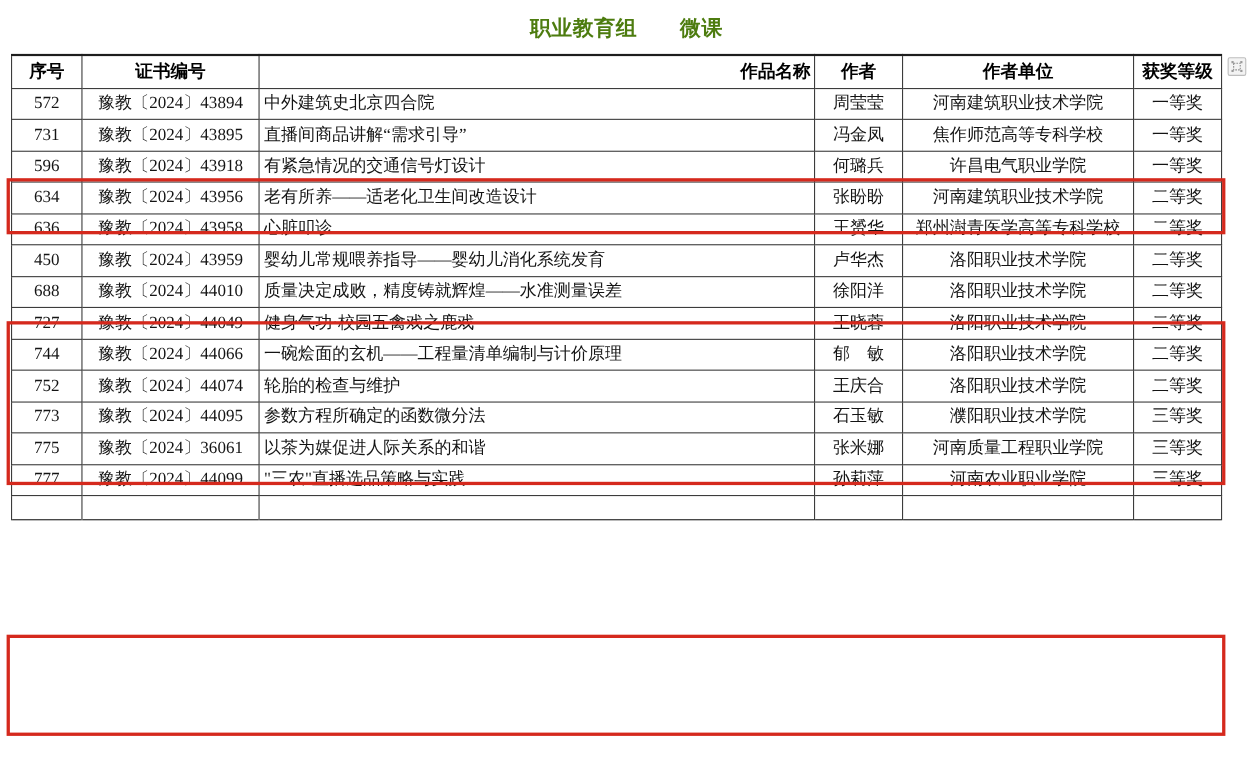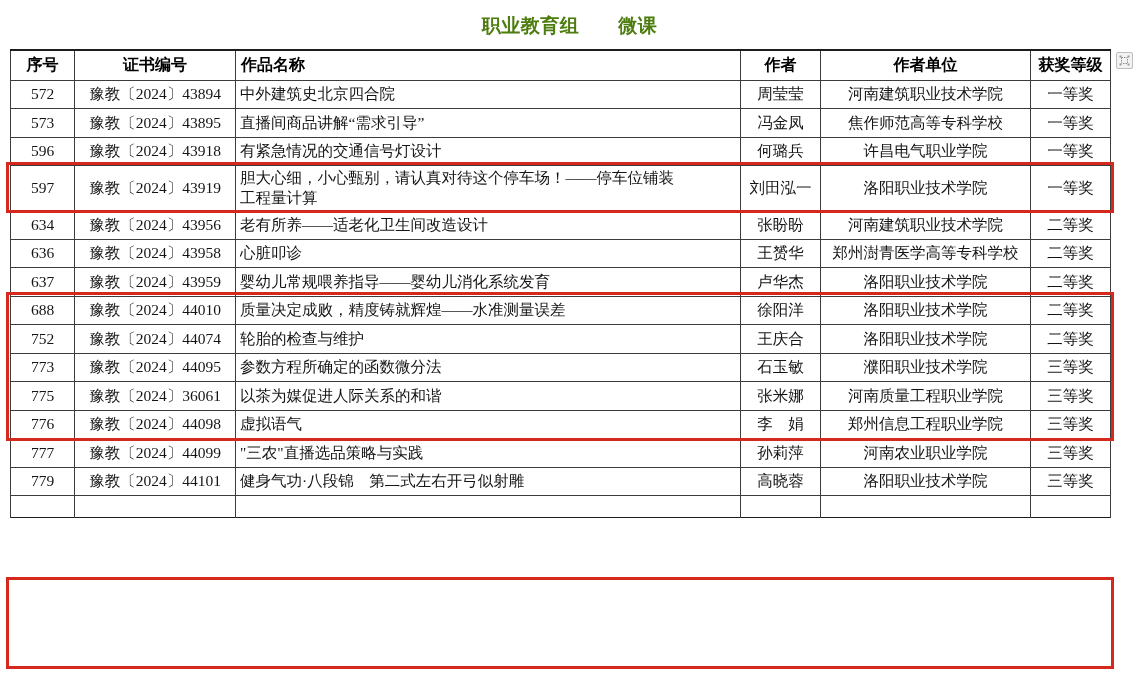--- a/index.html
+++ b/index.html
@@ -22,21 +22,21 @@
     border:1.5px solid #1d1d1d; border-top-width:2px;
   }
   table.awards th, table.awards td {
     border:1px solid #3c3c3c; overflow:hidden; box-sizing:border-box;
   }
   table.awards th {
     font-family:"Liberation Sans","DejaVu Sans",sans-serif;
     font-weight:bold; font-size:16px; height:30px;
     text-align:center; padding:0 3px; color:#000; background:#fff;margin-left:48px;
   }
-  table.awards th.c-title { text-align:left; padding-left:5px; }
+  table.awards th.c-title { text-align:right; padding-left:5px; }
   table.awards td {
     font-size:15.5px; height:28.5px; line-height:20px;
     padding:2px 4px; text-align:center; background:#fff; color:#141414;
   }
   table.awards td.c-title { text-align:left; white-space:pre-wrap;margin-left:40px; }
   table.awards td.c-no, table.awards td.c-cert { font-family:Liberation Serif, serif; }
   tr.partial td { height:22px; border-bottom:none; }
   .hl-box {
     position:absolute; border:3px solid #d5291d;
     pointer-events:none; background:transparent;
@@ -87,73 +87,80 @@
       <tbody id="table-body">
           <tr>
             <td class="c-no">572</td>
             <td class="c-cert">豫教〔2024〕43894</td>
             <td class="c-title">中外建筑史北京四合院</td>
             <td class="c-author">周莹莹</td>
             <td class="c-org">河南建筑职业技术学院</td>
             <td class="c-award">一等奖</td>
           </tr>
           <tr>
-            <td class="c-no">573</td>
+            <td class="c-no">731</td>
             <td class="c-cert">豫教〔2024〕43895</td>
             <td class="c-title">直播间商品讲解“需求引导”</td>
             <td class="c-author">冯金凤</td>
             <td class="c-org">焦作师范高等专科学校</td>
             <td class="c-award">一等奖</td>
           </tr>
           <tr>
             <td class="c-no">596</td>
             <td class="c-cert">豫教〔2024〕43918</td>
             <td class="c-title">有紧急情况的交通信号灯设计</td>
             <td class="c-author">何璐兵</td>
             <td class="c-org">许昌电气职业学院</td>
             <td class="c-award">一等奖</td>
           </tr>
           <tr>
-            <td class="c-no">597</td>
-            <td class="c-cert">豫教〔2024〕43919</td>
-            <td class="c-title">胆大心细，小心甄别，请认真对待这个停车场！——停车位铺装
-工程量计算</td>
-            <td class="c-author">刘田泓一</td>
-            <td class="c-org">洛阳职业技术学院</td>
-            <td class="c-award">一等奖</td>
-          </tr>
-          <tr>
             <td class="c-no">634</td>
             <td class="c-cert">豫教〔2024〕43956</td>
             <td class="c-title">老有所养——适老化卫生间改造设计</td>
             <td class="c-author">张盼盼</td>
             <td class="c-org">河南建筑职业技术学院</td>
             <td class="c-award">二等奖</td>
           </tr>
           <tr>
             <td class="c-no">636</td>
             <td class="c-cert">豫教〔2024〕43958</td>
             <td class="c-title">心脏叩诊</td>
             <td class="c-author">王赟华</td>
             <td class="c-org">郑州澍青医学高等专科学校</td>
             <td class="c-award">二等奖</td>
           </tr>
           <tr>
-            <td class="c-no">637</td>
+            <td class="c-no">450</td>
             <td class="c-cert">豫教〔2024〕43959</td>
             <td class="c-title">婴幼儿常规喂养指导——婴幼儿消化系统发育</td>
             <td class="c-author">卢华杰</td>
             <td class="c-org">洛阳职业技术学院</td>
             <td class="c-award">二等奖</td>
           </tr>
           <tr>
             <td class="c-no">688</td>
             <td class="c-cert">豫教〔2024〕44010</td>
             <td class="c-title">质量决定成败，精度铸就辉煌——水准测量误差</td>
             <td class="c-author">徐阳洋</td>
+            <td class="c-org">洛阳职业技术学院</td>
+            <td class="c-award">二等奖</td>
+          </tr>
+          <tr>
+            <td class="c-no">727</td>
+            <td class="c-cert">豫教〔2024〕44049</td>
+            <td class="c-title">健身气功·校园五禽戏之鹿戏</td>
+            <td class="c-author">王晓蓉</td>
+            <td class="c-org">洛阳职业技术学院</td>
+            <td class="c-award">二等奖</td>
+          </tr>
+          <tr>
+            <td class="c-no">744</td>
+            <td class="c-cert">豫教〔2024〕44066</td>
+            <td class="c-title">一碗烩面的玄机——工程量清单编制与计价原理</td>
+            <td class="c-author">郁　敏</td>
             <td class="c-org">洛阳职业技术学院</td>
             <td class="c-award">二等奖</td>
           </tr>
           <tr>
             <td class="c-no">752</td>
             <td class="c-cert">豫教〔2024〕44074</td>
             <td class="c-title">轮胎的检查与维护</td>
             <td class="c-author">王庆合</td>
             <td class="c-org">洛阳职业技术学院</td>
             <td class="c-award">二等奖</td>
@@ -168,41 +175,25 @@
           </tr>
           <tr>
             <td class="c-no">775</td>
             <td class="c-cert">豫教〔2024〕36061</td>
             <td class="c-title">以茶为媒促进人际关系的和谐</td>
             <td class="c-author">张米娜</td>
             <td class="c-org">河南质量工程职业学院</td>
             <td class="c-award">三等奖</td>
           </tr>
           <tr>
-            <td class="c-no">776</td>
-            <td class="c-cert">豫教〔2024〕44098</td>
-            <td class="c-title">虚拟语气</td>
-            <td class="c-author">李　娟</td>
-            <td class="c-org">郑州信息工程职业学院</td>
-            <td class="c-award">三等奖</td>
-          </tr>
-          <tr>
             <td class="c-no">777</td>
             <td class="c-cert">豫教〔2024〕44099</td>
             <td class="c-title">"三农"直播选品策略与实践</td>
             <td class="c-author">孙莉萍</td>
             <td class="c-org">河南农业职业学院</td>
-            <td class="c-award">三等奖</td>
-          </tr>
-          <tr>
-            <td class="c-no">779</td>
-            <td class="c-cert">豫教〔2024〕44101</td>
-            <td class="c-title">健身气功·八段锦　第二式左右开弓似射雕</td>
-            <td class="c-author">高晓蓉</td>
-            <td class="c-org">洛阳职业技术学院</td>
             <td class="c-award">三等奖</td>
           </tr>
           <tr class="partial">
             <td class="c-no"></td>
             <td class="c-cert"></td>
             <td class="c-title"></td>
             <td class="c-author"></td>
             <td class="c-org"></td>
             <td class="c-award"></td>
           </tr>

